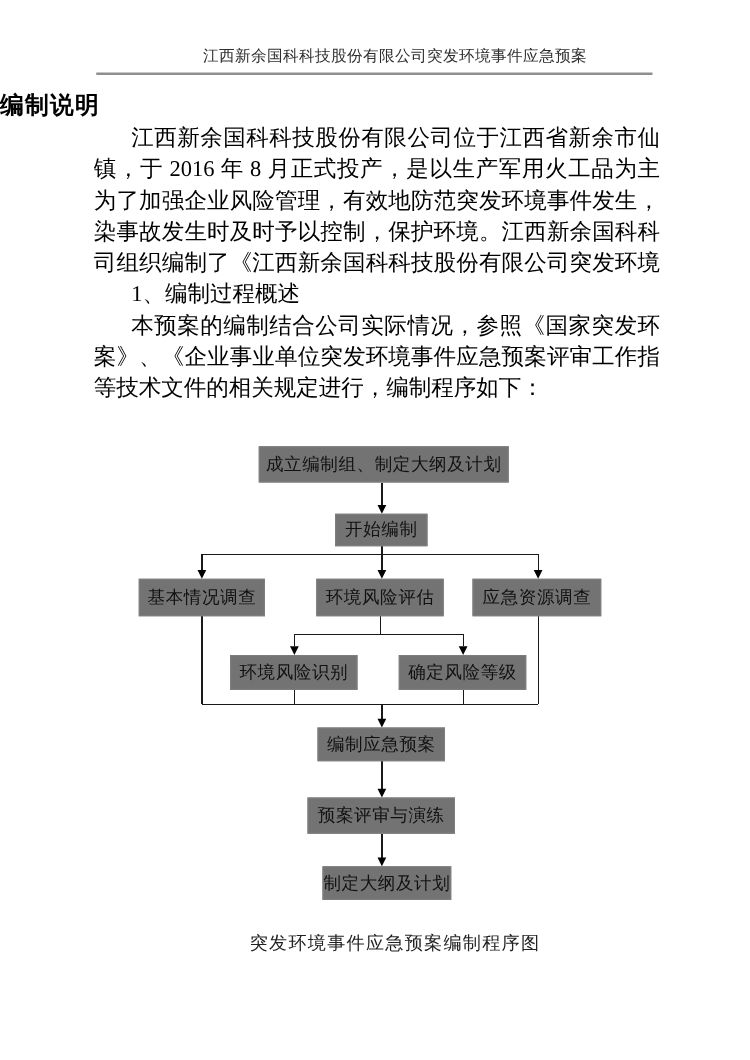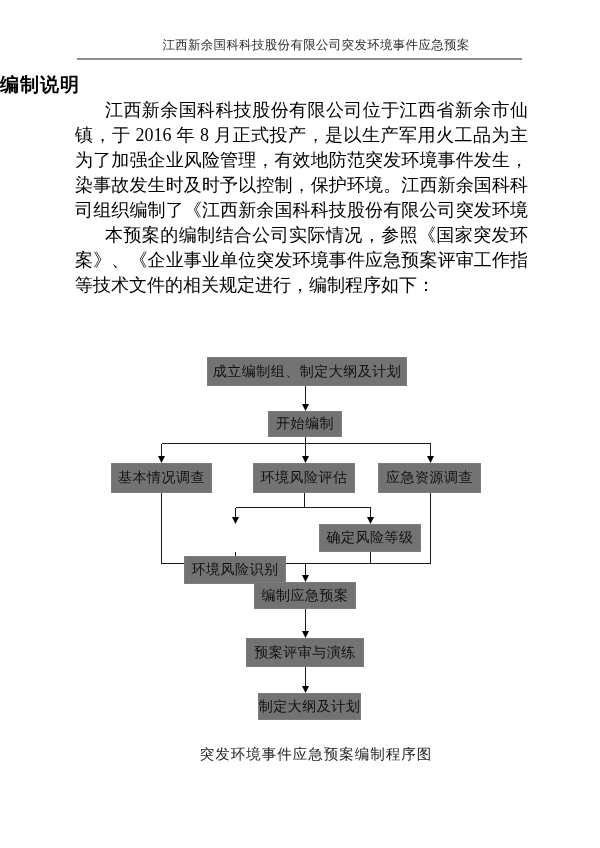--- a/index.html
+++ b/index.html
@@ -35,21 +35,21 @@
   .fbox{
     position:absolute;box-sizing:border-box;border:1px solid #7d7d7d;
     background:#737373;display:flex;align-items:center;justify-content:center;
     font-size:14px;letter-spacing:0.5px;white-space:nowrap;color:#111;
   }
   .fb1{left:207px;top:2px;width:200px;height:29px;}
   .fb2{left:268px;top:56px;width:74px;height:26px;}
   .fb3{left:111px;top:108px;width:101px;height:30px;}
   .fb4{left:253px;top:108px;width:102px;height:30px;}
   .fb5{left:378px;top:108px;width:103px;height:30px;}
-  .fb6{left:184px;top:169px;width:102px;height:28px;margin-top:32px;}
+  .fb6{left:184px;top:169px;width:102px;height:28px;}
   .fb7{left:319px;top:169px;width:102px;height:28px;}
   .fb8{left:254px;top:227px;width:102px;height:27px;}
   .fb9{left:246px;top:283px;width:118px;height:29px;}
   .fb10{left:258px;top:338px;width:103px;height:27px;}
   .flow-caption{
     position:absolute;top:745px;left:0;width:100%;text-align:center;
     font-size:14.5px;letter-spacing:1px;color:#222;
   }
 </style>
 </head>
@@ -61,20 +61,21 @@
   <div class="header-rule"></div>
 
   <div class="section-title">编制说明</div>
 
   <div class="body-text">
     <div class="tline indent just">江西新余国科科技股份有限公司位于江西省新余市仙女湖区观巢</div>
     <div class="tline just">镇，于 2016 年 8 月正式投产，是以生产军用火工品为主的军工企业。</div>
     <div class="tline just">为了加强企业风险管理，有效地防范突发环境事件发生，确保在环境污</div>
     <div class="tline just">染事故发生时及时予以控制，保护环境。江西新余国科科技股份有限公</div>
     <div class="tline just">司组织编制了《江西新余国科科技股份有限公司突发环境事件应急预</div>
+    <div class="tline indent">1、编制过程概述</div>
     <div class="tline indent just">本预案的编制结合公司实际情况，参照《国家突发环境事件应急预</div>
     <div class="tline just">案》、《企业事业单位突发环境事件应急预案评审工作指南》（试行）</div>
     <div class="tline">等技术文件的相关规定进行，编制程序如下：</div>
   </div>
 
   <div class="flowchart">
     <svg class="flow-svg" width="600" height="385" viewBox="0 0 600 385">
       <g stroke="#1a1a1a" stroke-width="1" shape-rendering="crispEdges">
         <line x1="305.5" y1="31" x2="305.5" y2="50"></line>
         <line x1="305.5" y1="82" x2="305.5" y2="88.5"></line>

